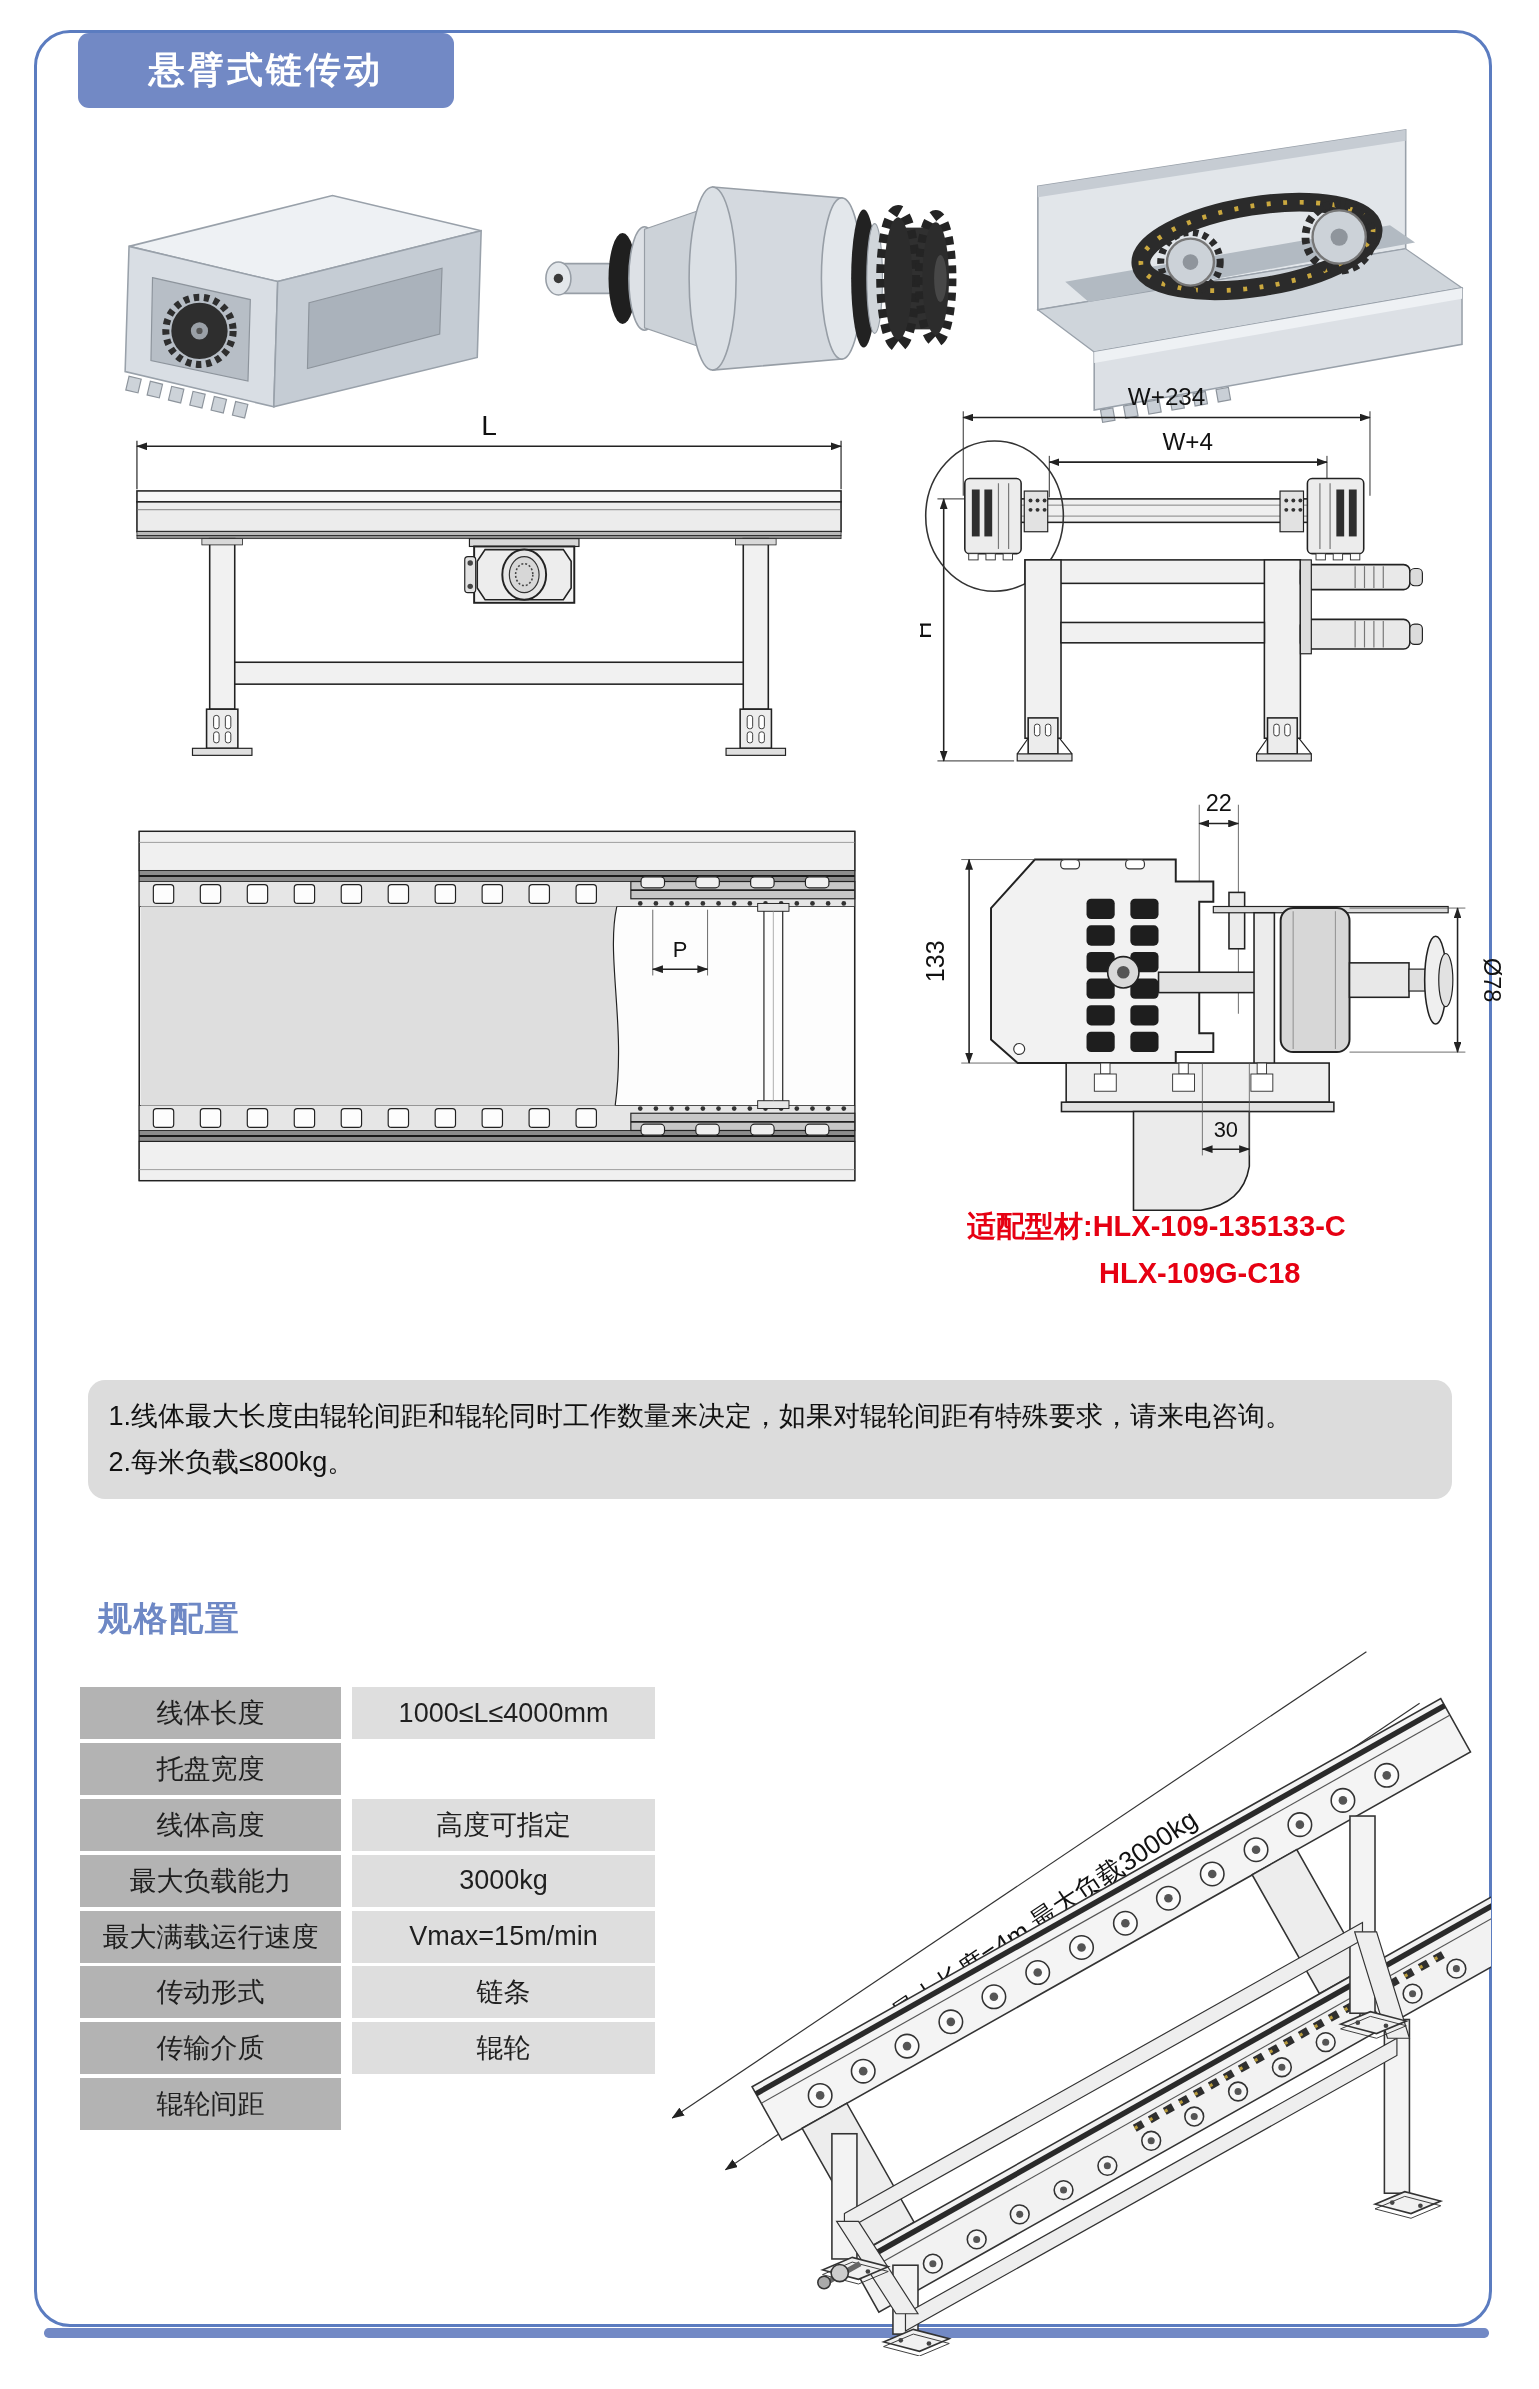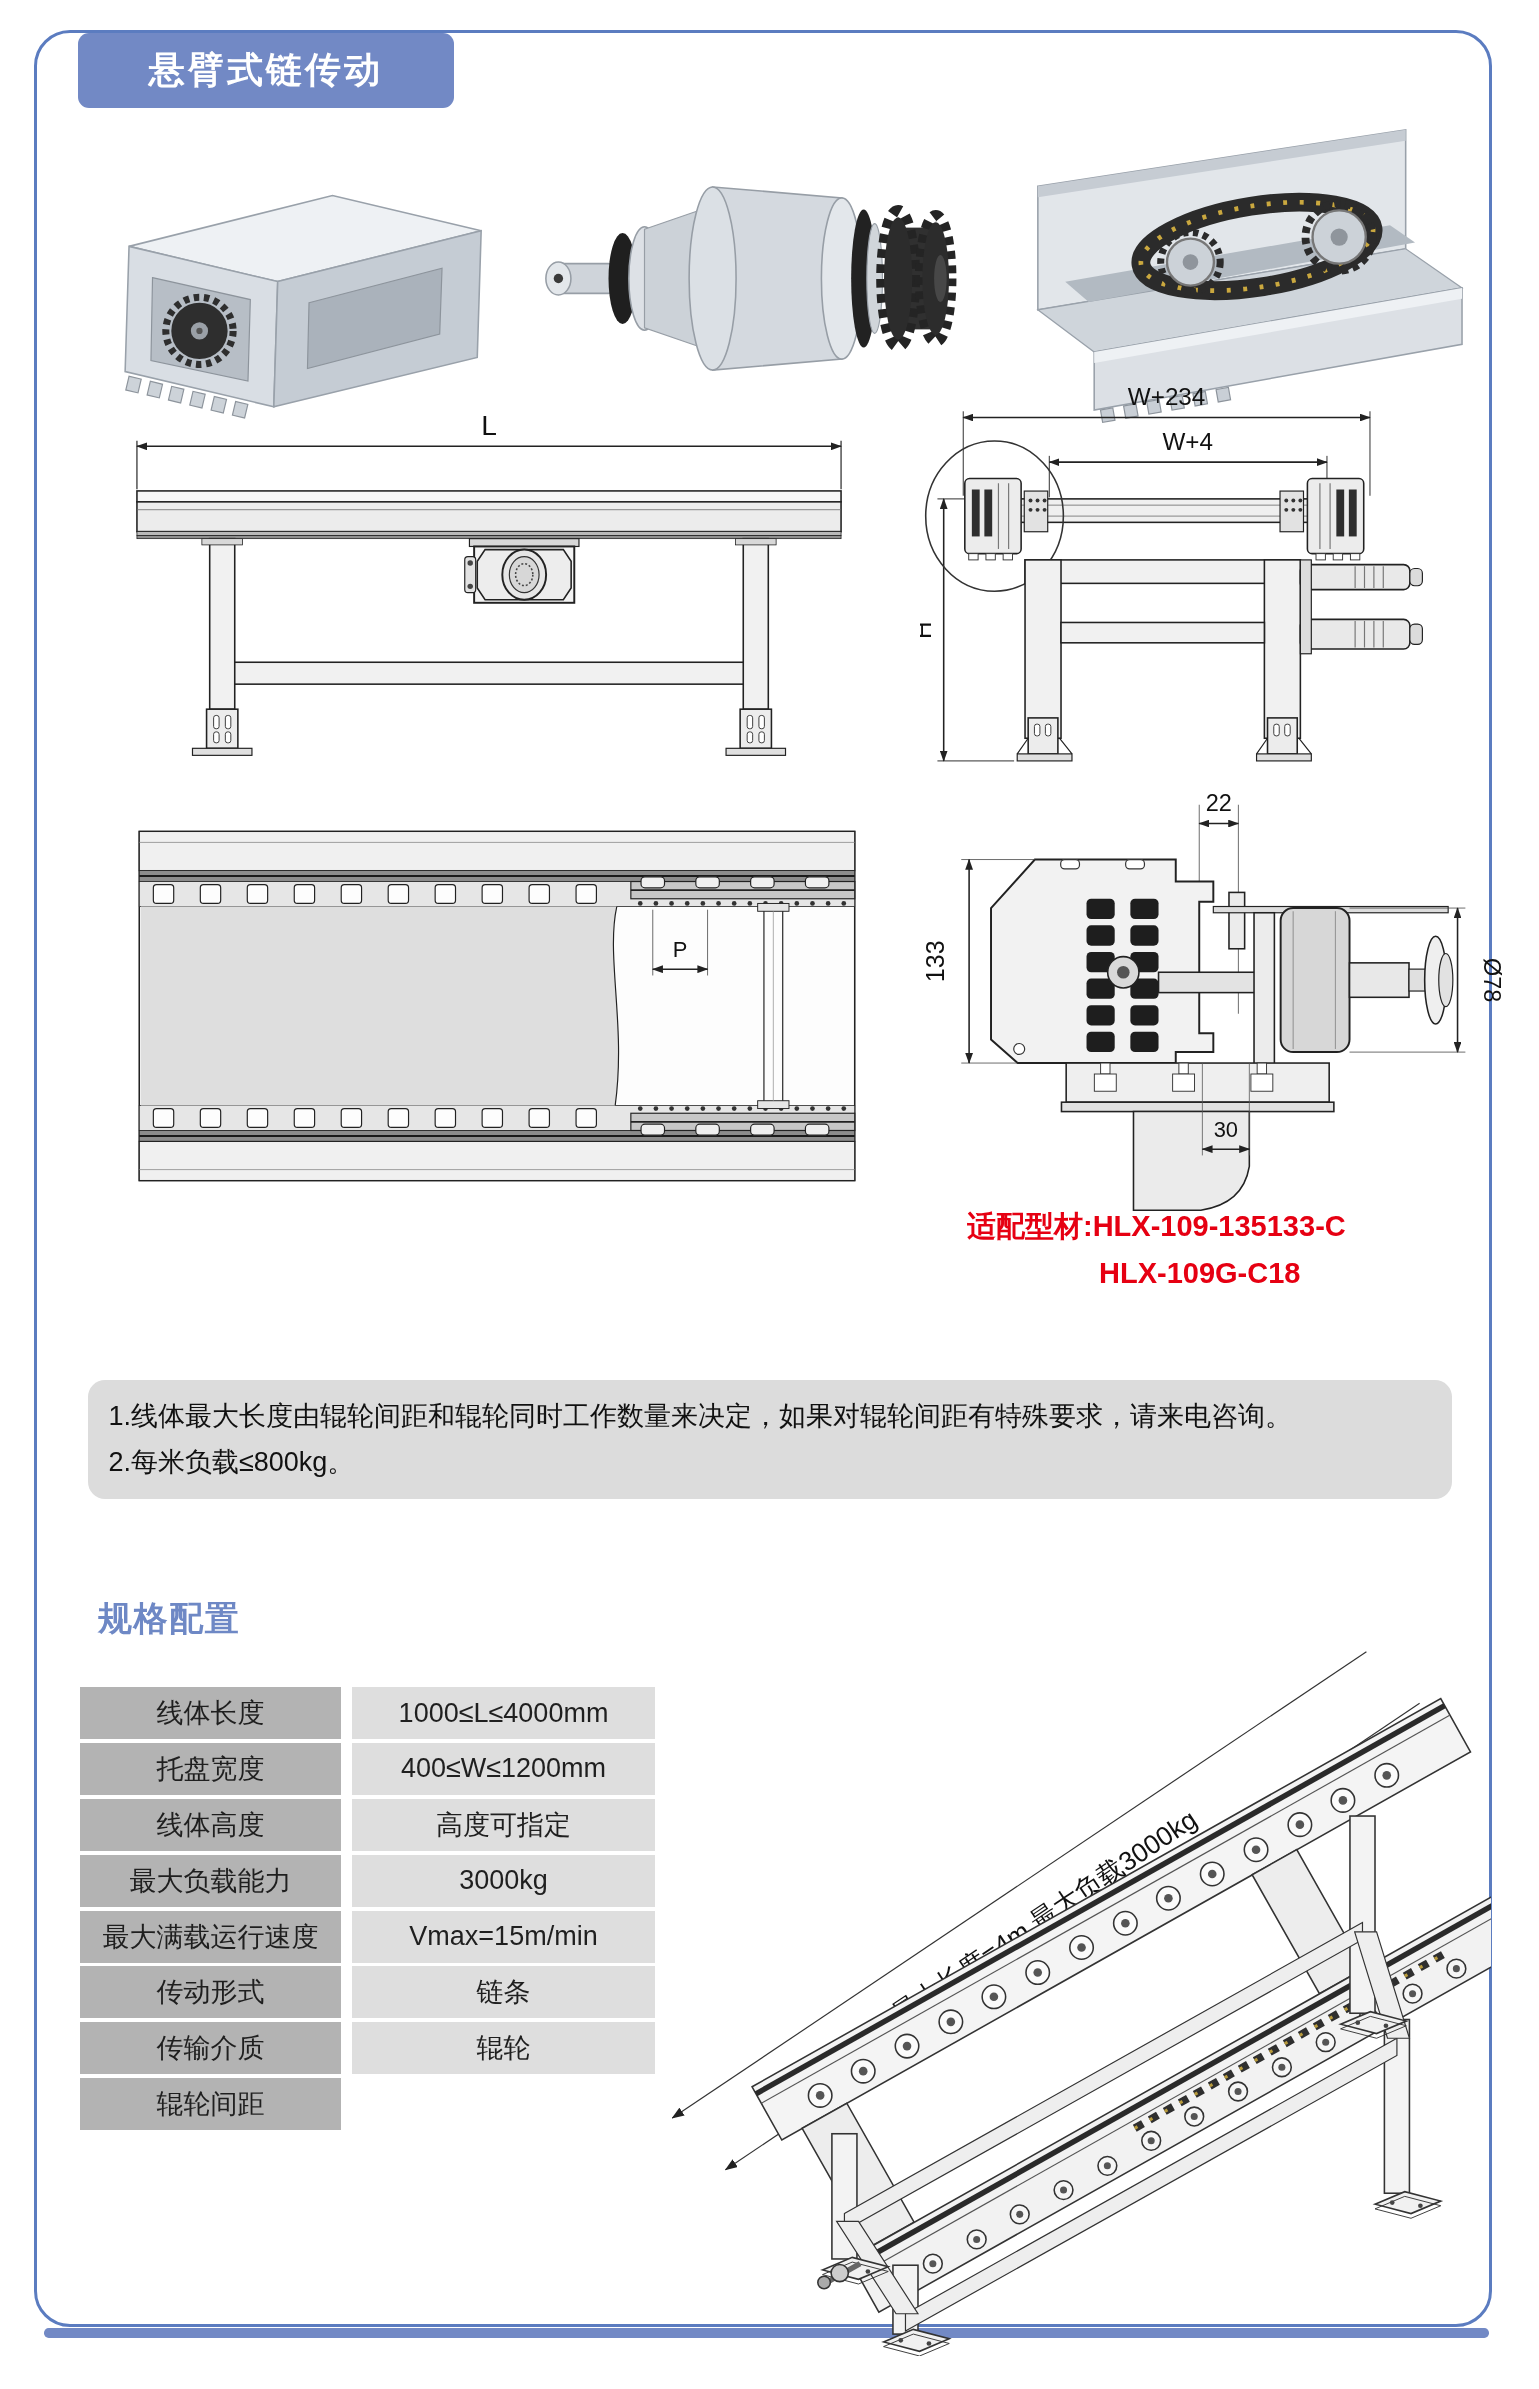--- a/index.html
+++ b/index.html
@@ -474,21 +474,20 @@
 
 <div class="abs spec-title">规格配置</div>
 
 <div class="abs spec-table">
   <div class="spec-row">
     <div class="spec-label">线体长度</div>
     <div class="spec-value">1000≤L≤4000mm</div>
   </div>
   <div class="spec-row">
     <div class="spec-label">托盘宽度</div>
-    <div class="spec-value">400≤W≤1200mm</div>
   </div>
   <div class="spec-row">
     <div class="spec-label">线体高度</div>
     <div class="spec-value">高度可指定</div>
   </div>
   <div class="spec-row">
     <div class="spec-label">最大负载能力</div>
     <div class="spec-value">3000kg</div>
   </div>
   <div class="spec-row">

